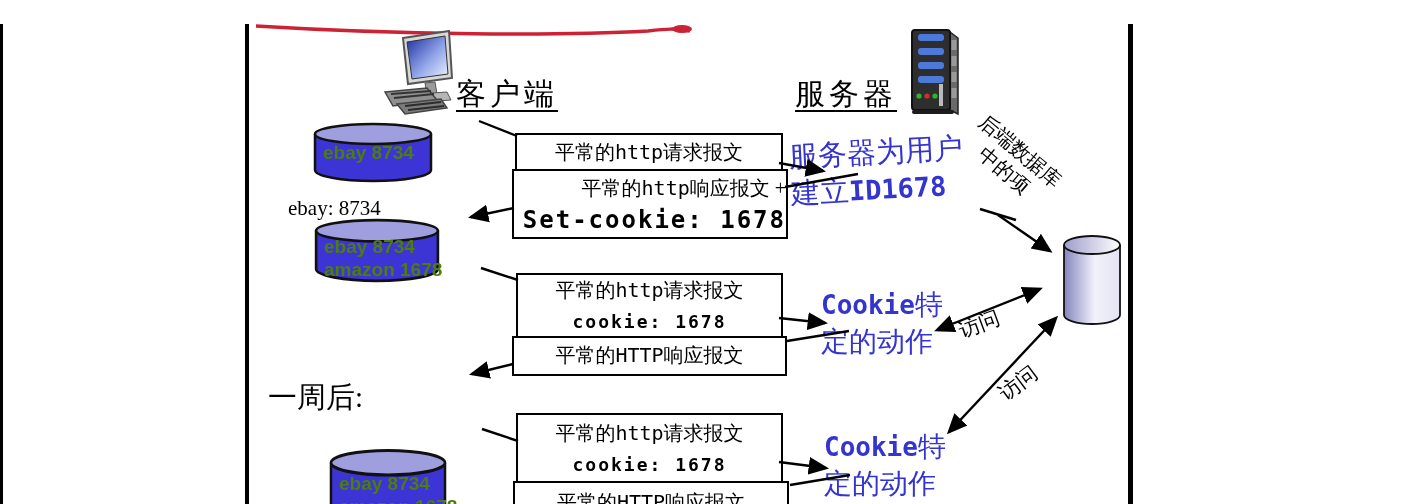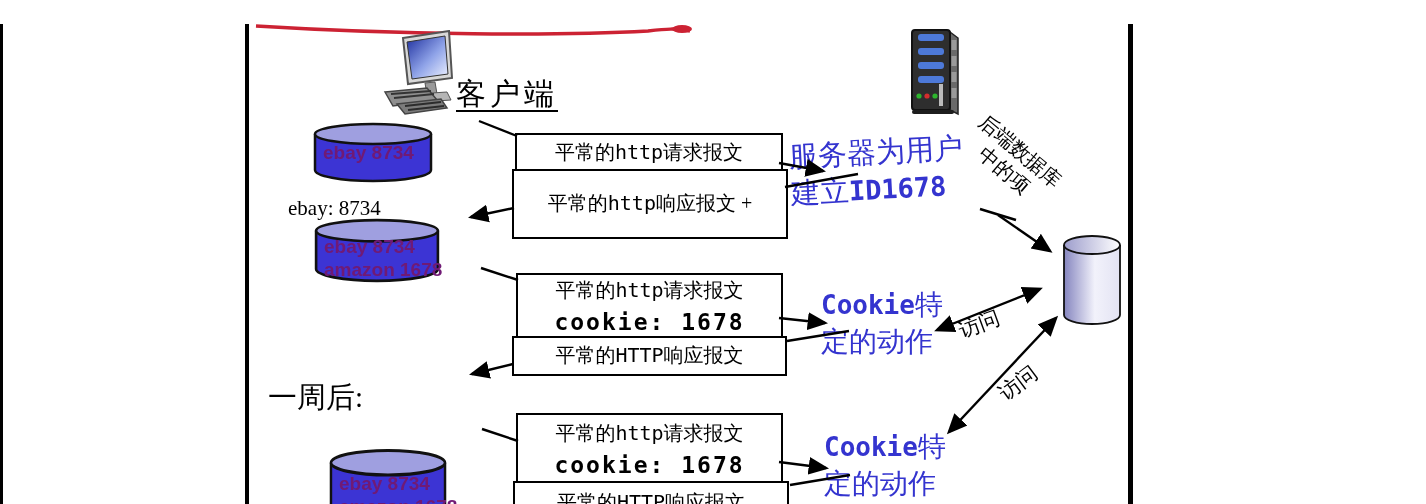--- a/index.html
+++ b/index.html
@@ -15,32 +15,32 @@
     text-underline-offset:6px;text-decoration-thickness:2px;white-space:nowrap;
   }
   
   .msgbox{
     position:absolute;background:#fff;border:2px solid #000;
     display:flex;flex-direction:column;justify-content:center;align-items:center;
     text-align:center;line-height:30px;
   }
   .cjk{font-size:20px;}
   .code{font-family:"DejaVu Sans Mono","Liberation Mono",monospace;font-weight:normal;font-size:20px;}
-  .codeline{font-family:"DejaVu Sans Mono","Liberation Mono",monospace;font-weight:bold;font-size:23px;letter-spacing:2px;line-height:30px;}
+  .codeline{font-family:"DejaVu Sans Mono","Liberation Mono",monospace;font-weight:bold;font-size:18px;letter-spacing:2px;line-height:30px;}
   
   .bluenote{position:absolute;color:#3434cf;line-height:33px;white-space:nowrap;}
   .bluenote .cjk-b{font-size:28px;}
   .bluenote .code-b{font-family:"DejaVu Sans Mono","Liberation Mono",monospace;font-weight:bold;font-size:26px;}
   
   .rot{position:absolute;white-space:nowrap;font-size:20px;}
   
   .cyl{position:absolute;}
   .cyl svg{position:absolute;left:0;top:0;width:100%;height:100%;}
   .cyl .cyltext{
-    position:relative;color:#701a75;font-family:"Liberation Sans","DejaVu Sans",sans-serif;
+    position:relative;color:#4d7c0f;font-family:"Liberation Sans","DejaVu Sans",sans-serif;
     font-weight:bold;font-size:19px;line-height:23px;padding-left:10px;white-space:nowrap;
   }
   .caption{font-size:21px;white-space:nowrap;}
   svg.overlay{position:absolute;left:0;top:0;pointer-events:none;}
 </style>
 </head>
 <body>
 
 <div id="canvas">
 
@@ -89,20 +89,21 @@
       <rect x="12" y="50" width="26" height="7" rx="3" fill="#4d79d8"></rect>
       <rect x="33" y="58" width="4" height="22" fill="#bbb"></rect>
       <circle cx="13" cy="70" r="2.6" fill="#2db52d"></circle>
       <circle cx="21" cy="70" r="2.6" fill="#d42d2d"></circle>
       <circle cx="29" cy="70" r="2.6" fill="#2db52d"></circle>
       <rect x="6" y="84" width="42" height="4" rx="2" fill="#1d1d1d"></rect>
     </svg>
   </div>
 
   <div class="abs role-label" style="left:456px;top:50px;">客户端</div>
+  <div class="abs role-label" style="left:795px;top:50px;">服务器</div>
 
   <div class="cyl" style="left:313px;top:98px;width:120px;height:62px;">
     <svg viewBox="0 0 120 62" preserveAspectRatio="none">
       <path d="M2,12 L2,48 A58,11 0 0 0 118,48 L118,12" fill="#3c34d4" stroke="#111" stroke-width="2.5"></path>
       <ellipse cx="60" cy="12" rx="58" ry="10" fill="#9f9fe0" stroke="#111" stroke-width="2.5"></ellipse>
     </svg>
     <div class="cyltext" style="padding-top:19px;">
       <div>ebay 8734</div>
     </div>
   </div>
@@ -129,22 +130,23 @@
     </svg>
     <div class="cyltext" style="padding-top:24px;">
       <div>ebay 8734</div>
       <div>amazon 1678</div>
     </div>
   </div>
 
   <div class="msgbox" style="left:515px;top:109px;width:264px;height:35px;">
     <div><span class="cjk">平常的</span><span class="code">http</span><span class="cjk">请求报文</span></div>
   </div>
-  <div class="msgbox" style="left:512px;top:145px;width:272px;height:66px;">
+  <div class="msgbox" style="left:512px;top:145px;width:272px;height:66px;align-items:flex-end;">
     <div><span class="cjk">平常的</span><span class="code">http</span><span class="cjk">响应报文 +</span></div>
+    <div class="codeline" style="font-size:24px;">Set-cookie: 1678</div>
   </div>
 
   <div class="msgbox" style="left:516px;top:249px;width:263px;height:62px;">
     <div><span class="cjk">平常的</span><span class="code">http</span><span class="cjk">请求报文</span></div>
     <div class="codeline">cookie: 1678</div>
   </div>
   <div class="msgbox" style="left:512px;top:312px;width:271px;height:36px;">
     <div><span class="cjk">平常的</span><span class="code">HTTP</span><span class="cjk">响应报文</span></div>
   </div>
 

